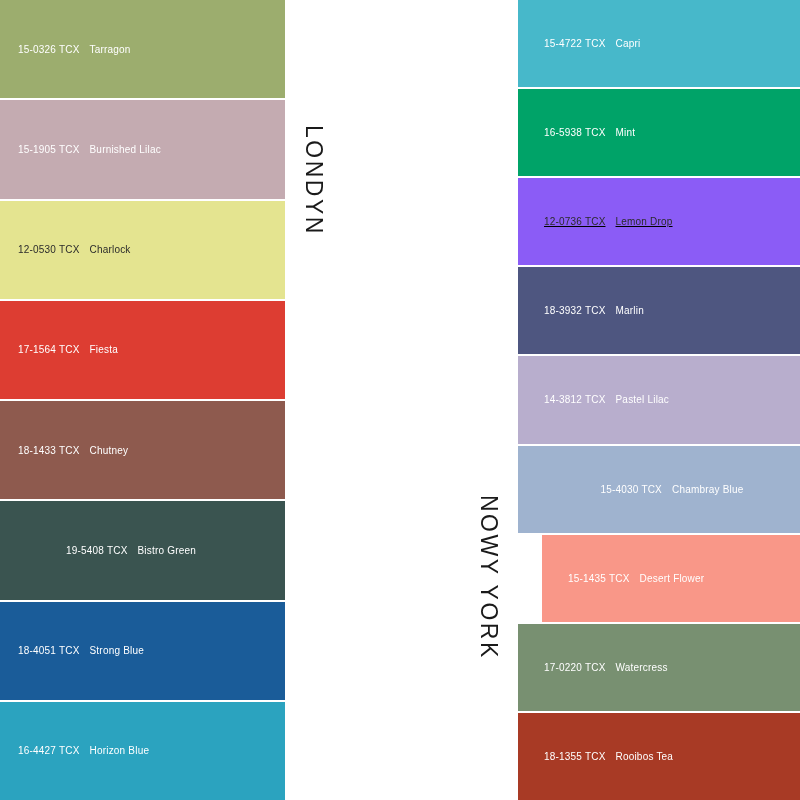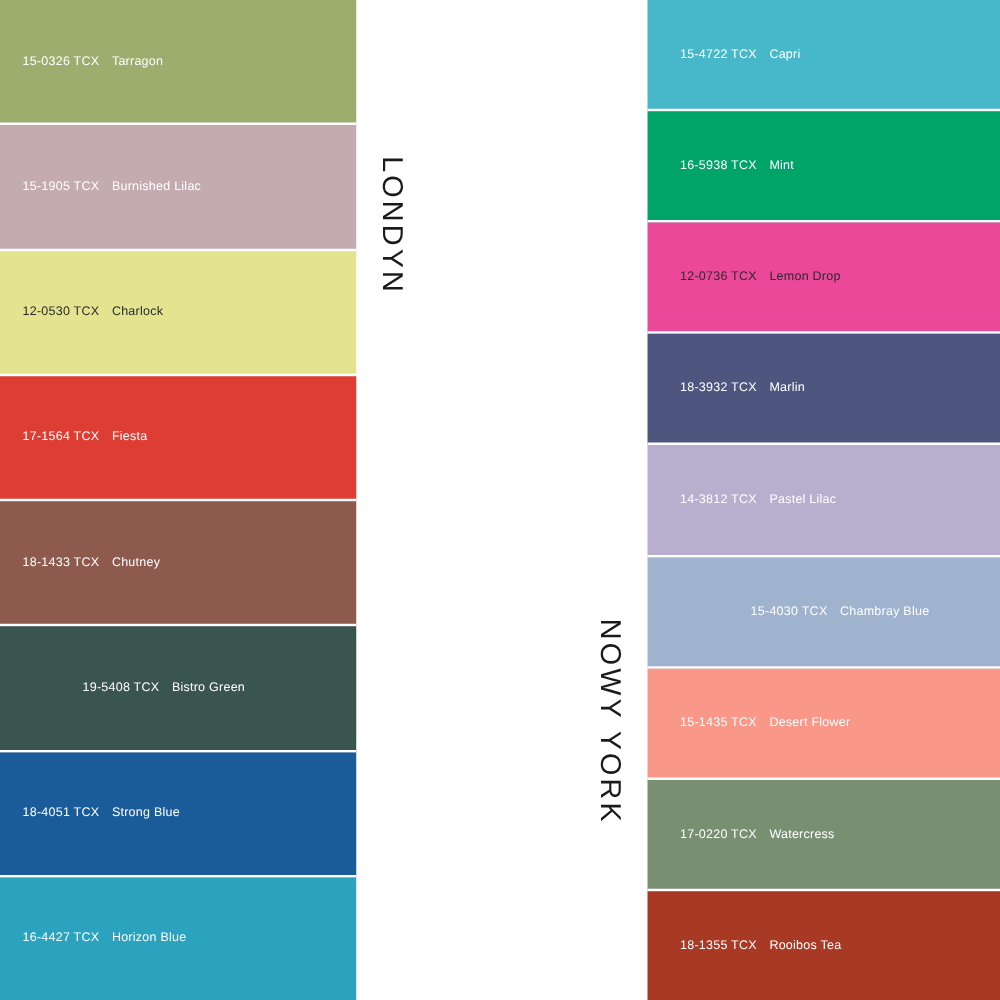--- a/index.html
+++ b/index.html
@@ -116,33 +116,33 @@
       </div>
     </div>
 
   <div class="column" id="column-right">
       <div class="swatch" style="background: rgb(71, 184, 202);">
         <div class="swatch-label" style="color: rgb(255, 255, 255);"><span class="swatch-code">15-4722 TCX</span><span class="swatch-gap"></span><span class="swatch-name">Capri</span></div>
       </div>
       <div class="swatch" style="background: rgb(0, 163, 104);">
         <div class="swatch-label" style="color: rgb(255, 255, 255);"><span class="swatch-code">16-5938 TCX</span><span class="swatch-gap"></span><span class="swatch-name">Mint</span></div>
       </div>
-      <div class="swatch" style="background: #ec4899;">
+      <div class="swatch" style="background: #8b5cf6; text-decoration: underline;">
         <div class="swatch-label" style="color: rgb(43, 43, 43);"><span class="swatch-code">12-0736 TCX</span><span class="swatch-gap"></span><span class="swatch-name">Lemon Drop</span></div>
       </div>
       <div class="swatch" style="background: rgb(78, 86, 128);">
         <div class="swatch-label" style="color: rgb(255, 255, 255);"><span class="swatch-code">18-3932 TCX</span><span class="swatch-gap"></span><span class="swatch-name">Marlin</span></div>
       </div>
       <div class="swatch" style="background: rgb(184, 174, 205);">
         <div class="swatch-label" style="color: rgb(255, 255, 255);"><span class="swatch-code">14-3812 TCX</span><span class="swatch-gap"></span><span class="swatch-name">Pastel Lilac</span></div>
       </div>
       <div class="swatch" style="background: rgb(159, 179, 207); justify-content: center;">
         <div class="swatch-label" style="color: rgb(255, 255, 255);"><span class="swatch-code">15-4030 TCX</span><span class="swatch-gap"></span><span class="swatch-name">Chambray Blue</span></div>
       </div>
-      <div class="swatch" style="background: rgb(249, 151, 136);">
+      <div class="swatch" style="background: rgb(249, 151, 136); margin-left: 24px;">
         <div class="swatch-label" style="color: rgb(255, 255, 255);"><span class="swatch-code">15-1435 TCX</span><span class="swatch-gap"></span><span class="swatch-name">Desert Flower</span></div>
       </div>
       <div class="swatch" style="background: rgb(120, 144, 113);">
         <div class="swatch-label" style="color: rgb(255, 255, 255);"><span class="swatch-code">17-0220 TCX</span><span class="swatch-gap"></span><span class="swatch-name">Watercress</span></div>
       </div>
       <div class="swatch" style="background: rgb(168, 58, 37);">
         <div class="swatch-label" style="color: rgb(255, 255, 255);"><span class="swatch-code">18-1355 TCX</span><span class="swatch-gap"></span><span class="swatch-name">Rooibos Tea</span></div>
       </div>
     </div>
 

